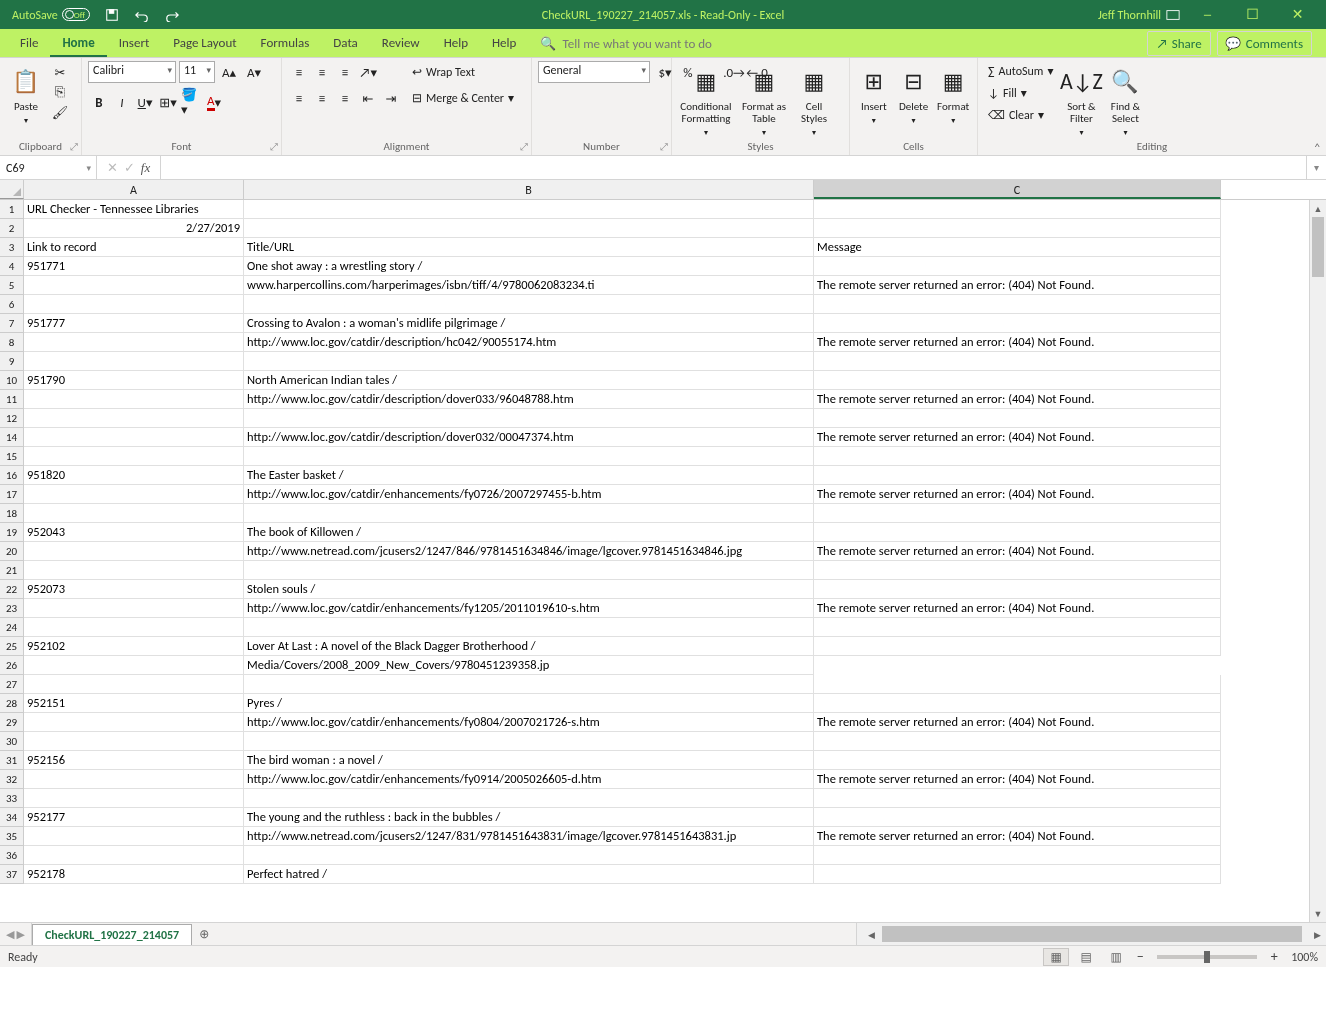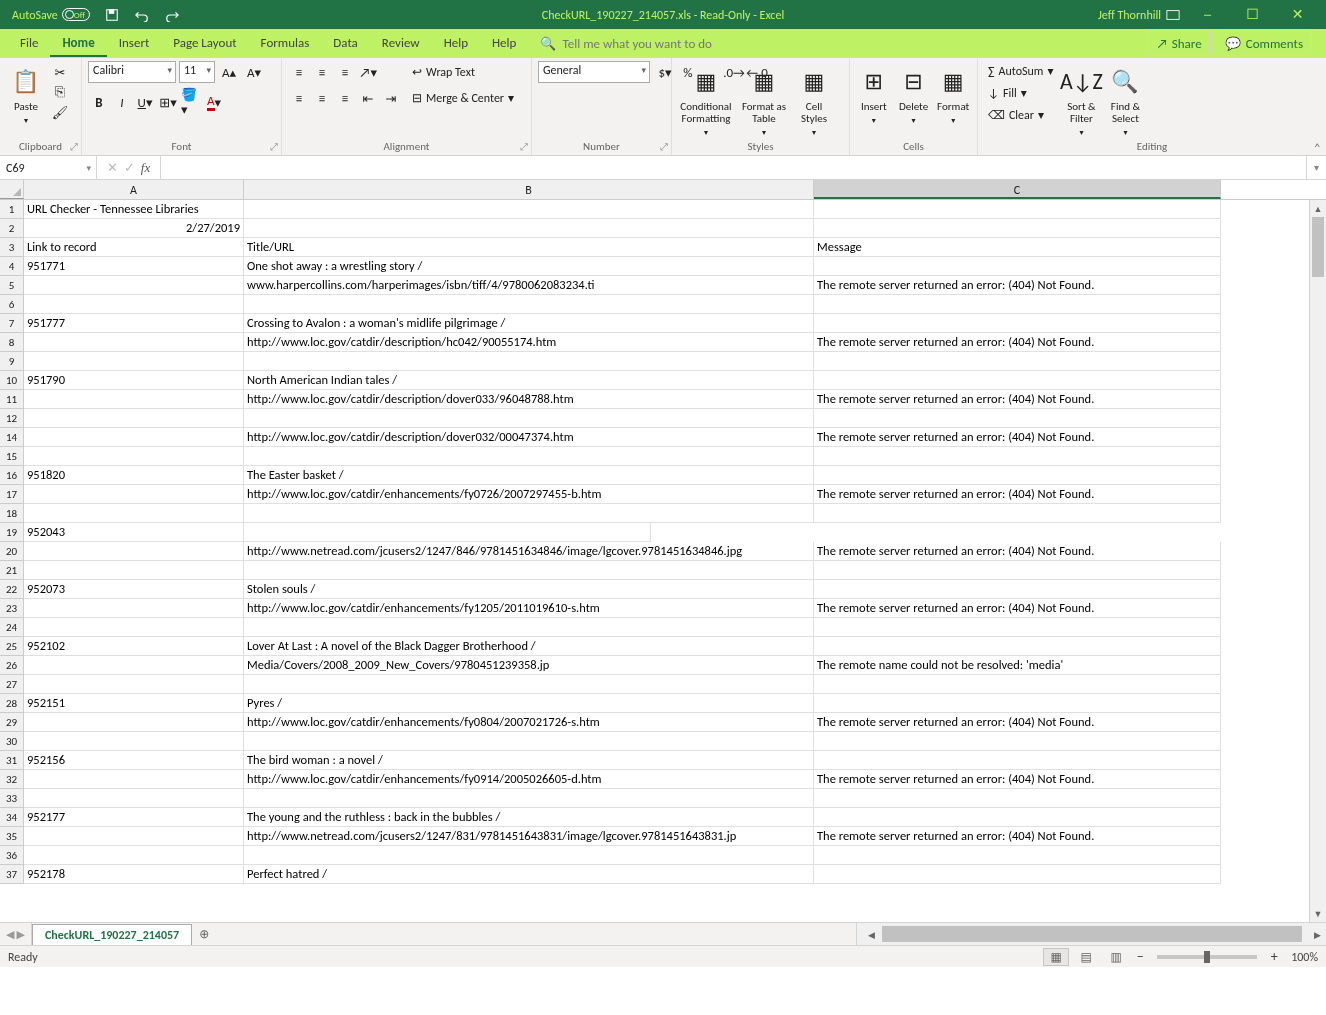--- a/index.html
+++ b/index.html
@@ -454,20 +454,21 @@
         </div>
         <div class="grow">
           <div class="rh">18</div>
           <div class="cell cA"></div>
           <div class="cell cB"></div>
           <div class="cell cC"></div>
         </div>
         <div class="grow">
           <div class="rh">19</div>
           <div class="cell cA">952043</div>
+          <div class="cell cB">The book of Killowen /</div>
           <div class="cell cC"></div>
         </div>
         <div class="grow">
           <div class="rh">20</div>
           <div class="cell cA"></div>
           <div class="cell cB">http://www.netread.com/jcusers2/1247/846/9781451634846/image/lgcover.9781451634846.jpg</div>
           <div class="cell cC">The remote server returned an error: (404) Not Found.</div>
         </div>
         <div class="grow">
           <div class="rh">21</div>
@@ -496,21 +497,20 @@
         <div class="grow">
           <div class="rh">25</div>
           <div class="cell cA">952102</div>
           <div class="cell cB">Lover At Last : A novel of the Black Dagger Brotherhood /</div>
           <div class="cell cC"></div>
         </div>
         <div class="grow">
           <div class="rh">26</div>
           <div class="cell cA"></div>
           <div class="cell cB">Media/Covers/2008_2009_New_Covers/9780451239358.jp</div>
-          <div class="cell cC">The remote name could not be resolved: 'media'</div>
         </div>
         <div class="grow">
           <div class="rh">27</div>
           <div class="cell cA"></div>
           <div class="cell cB"></div>
           <div class="cell cC"></div>
         </div>
         <div class="grow">
           <div class="rh">28</div>
           <div class="cell cA">952151</div>

